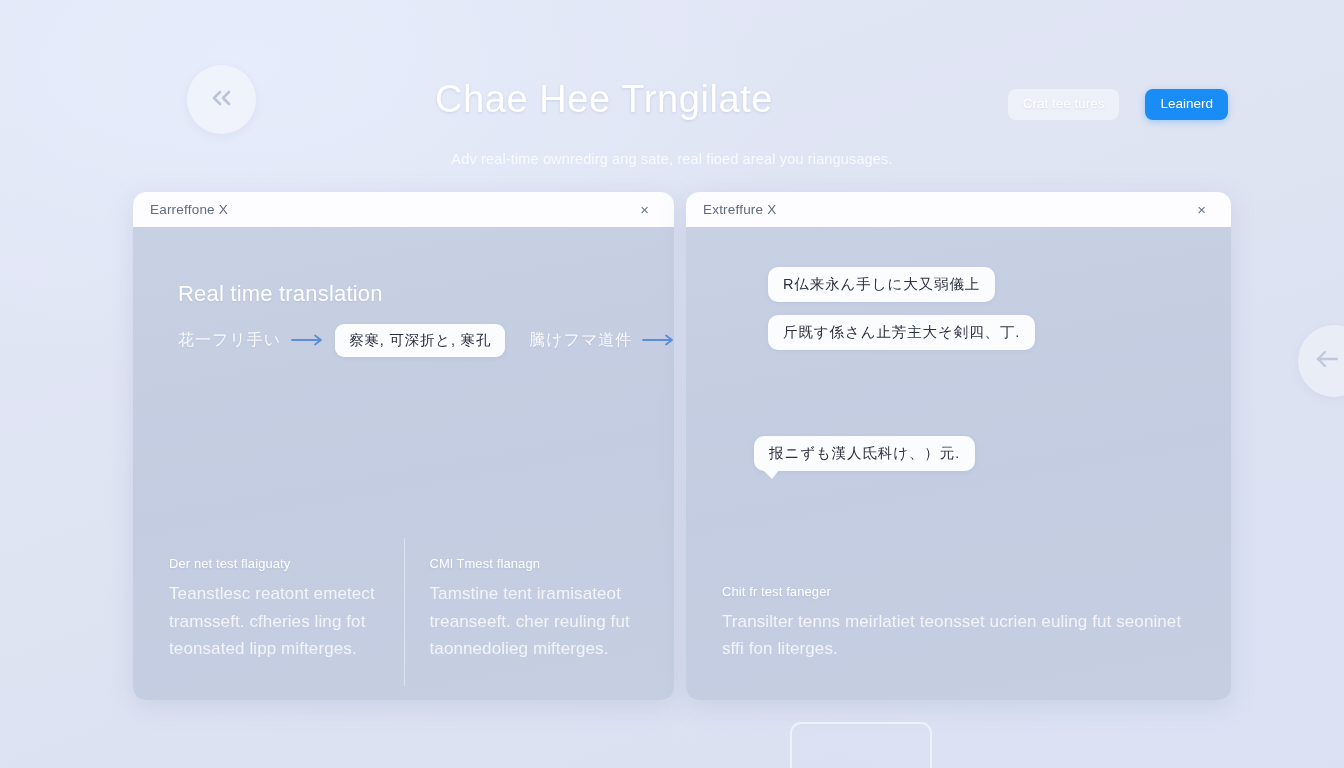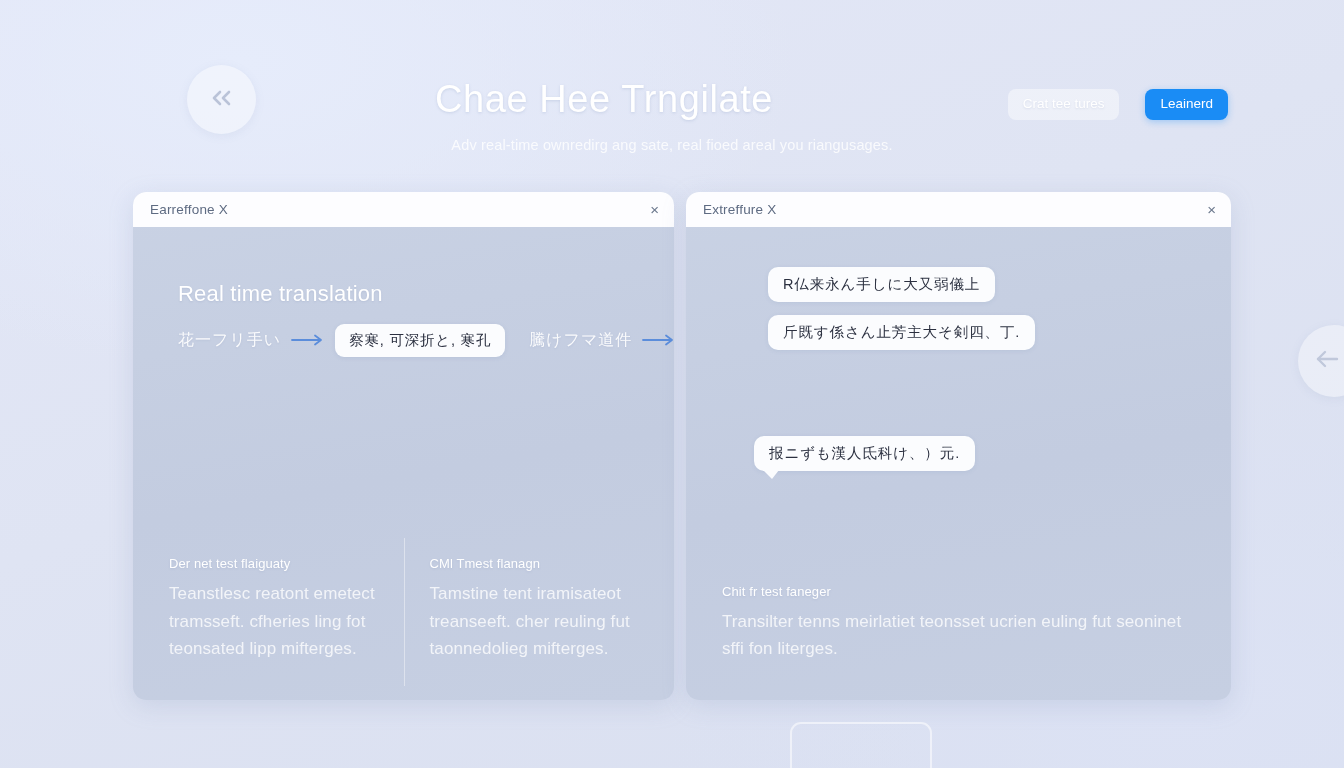--- a/index.html
+++ b/index.html
@@ -47,21 +47,21 @@
     text-align: center;
     font-size: 38px;
     font-weight: 400;
     letter-spacing: 0.6px;
     color: #ffffff;
     text-shadow: 0 1px 3px rgba(150,165,200,0.35);
   }
 
   .subtitle {
     position: absolute;
-    left: 0; top: 137px;
+    left: 0; top: 151px;
     width: 1344px;
     text-align: center;
     font-size: 14.5px;
     font-weight: 400;
     color: rgba(255,255,255,0.80);
     letter-spacing: 0.15px;
   }
 
   .header-actions {
     position: absolute;
@@ -106,21 +106,21 @@
   }
   .panel-left  { left: 133px;  width: 541px; }
   .panel-right { left: 686px;  width: 545px; }
 
   .panel-tabbar {
     height: 35px;
     background: #fdfdff;
     display: flex;
     align-items: center;
     justify-content: space-between;
-    padding: 0 12px 0 17px;
+    padding: 0 22px 0 17px;
     flex: 0 0 auto;
   }
   .tab-label {
     font-size: 13.5px;
     color: #5e6b82;
     letter-spacing: 0.2px;
   }
   .tab-close {
     font-size: 15px;
     color: #6b788d;

